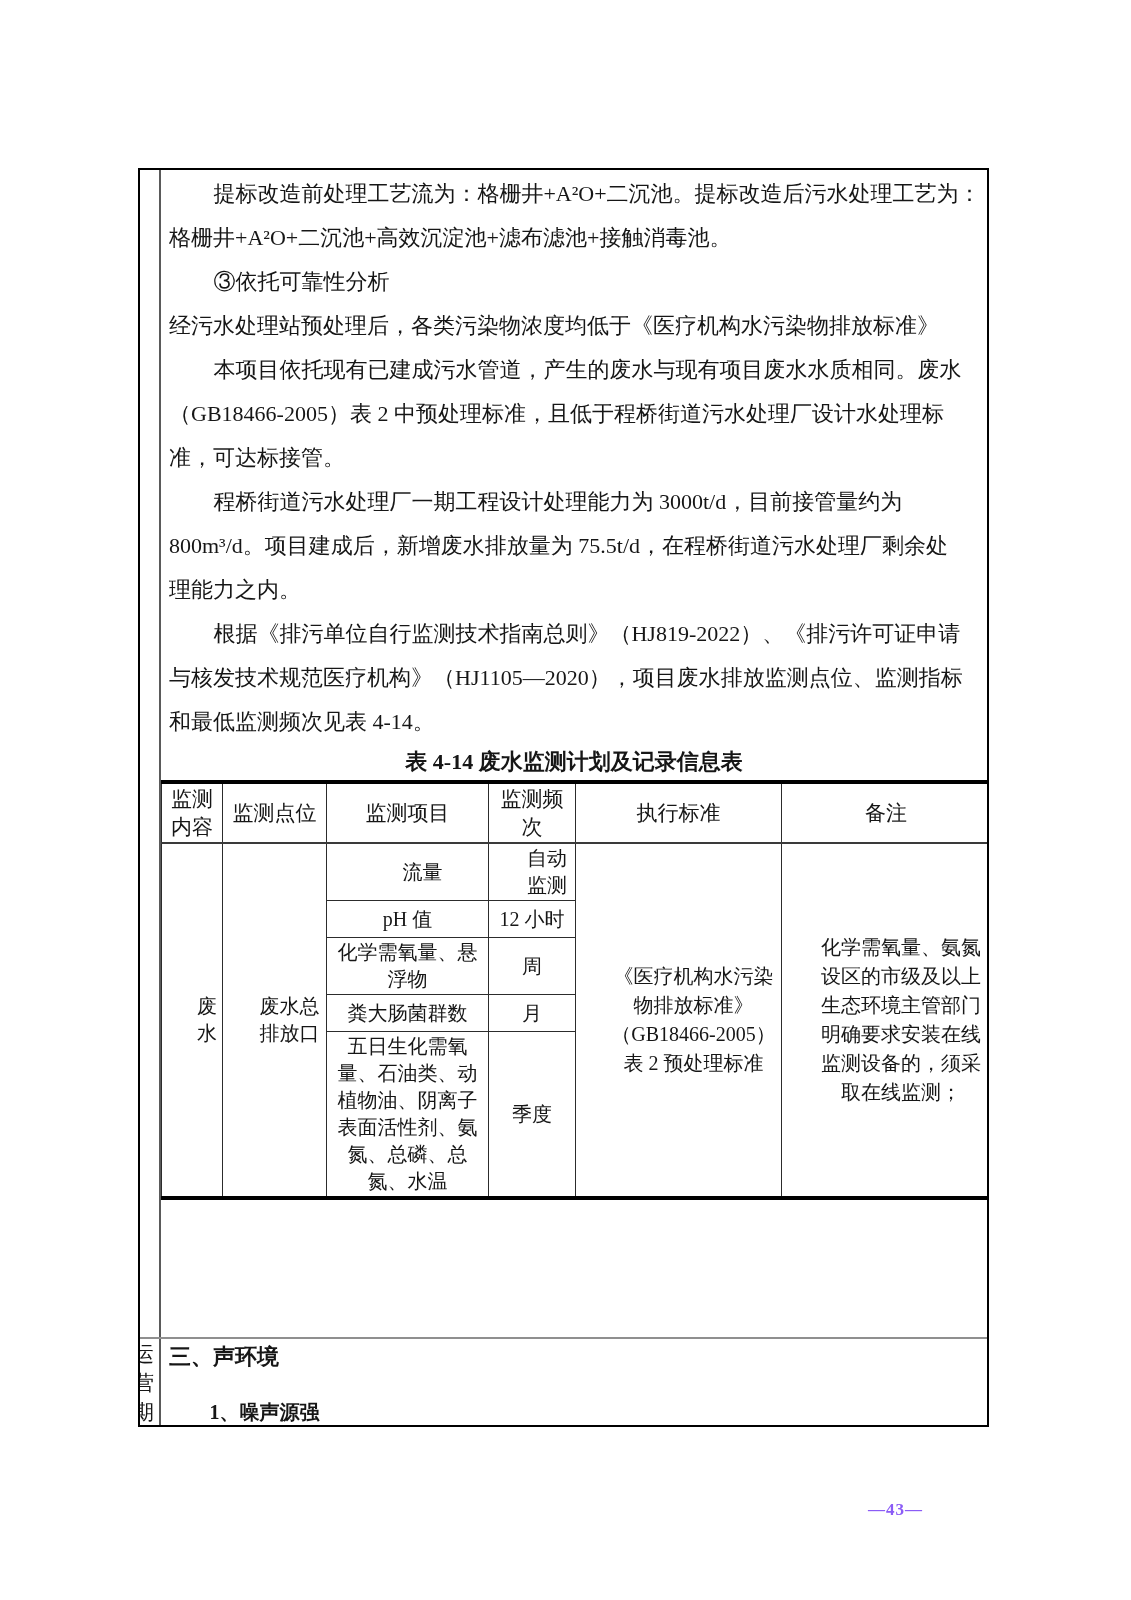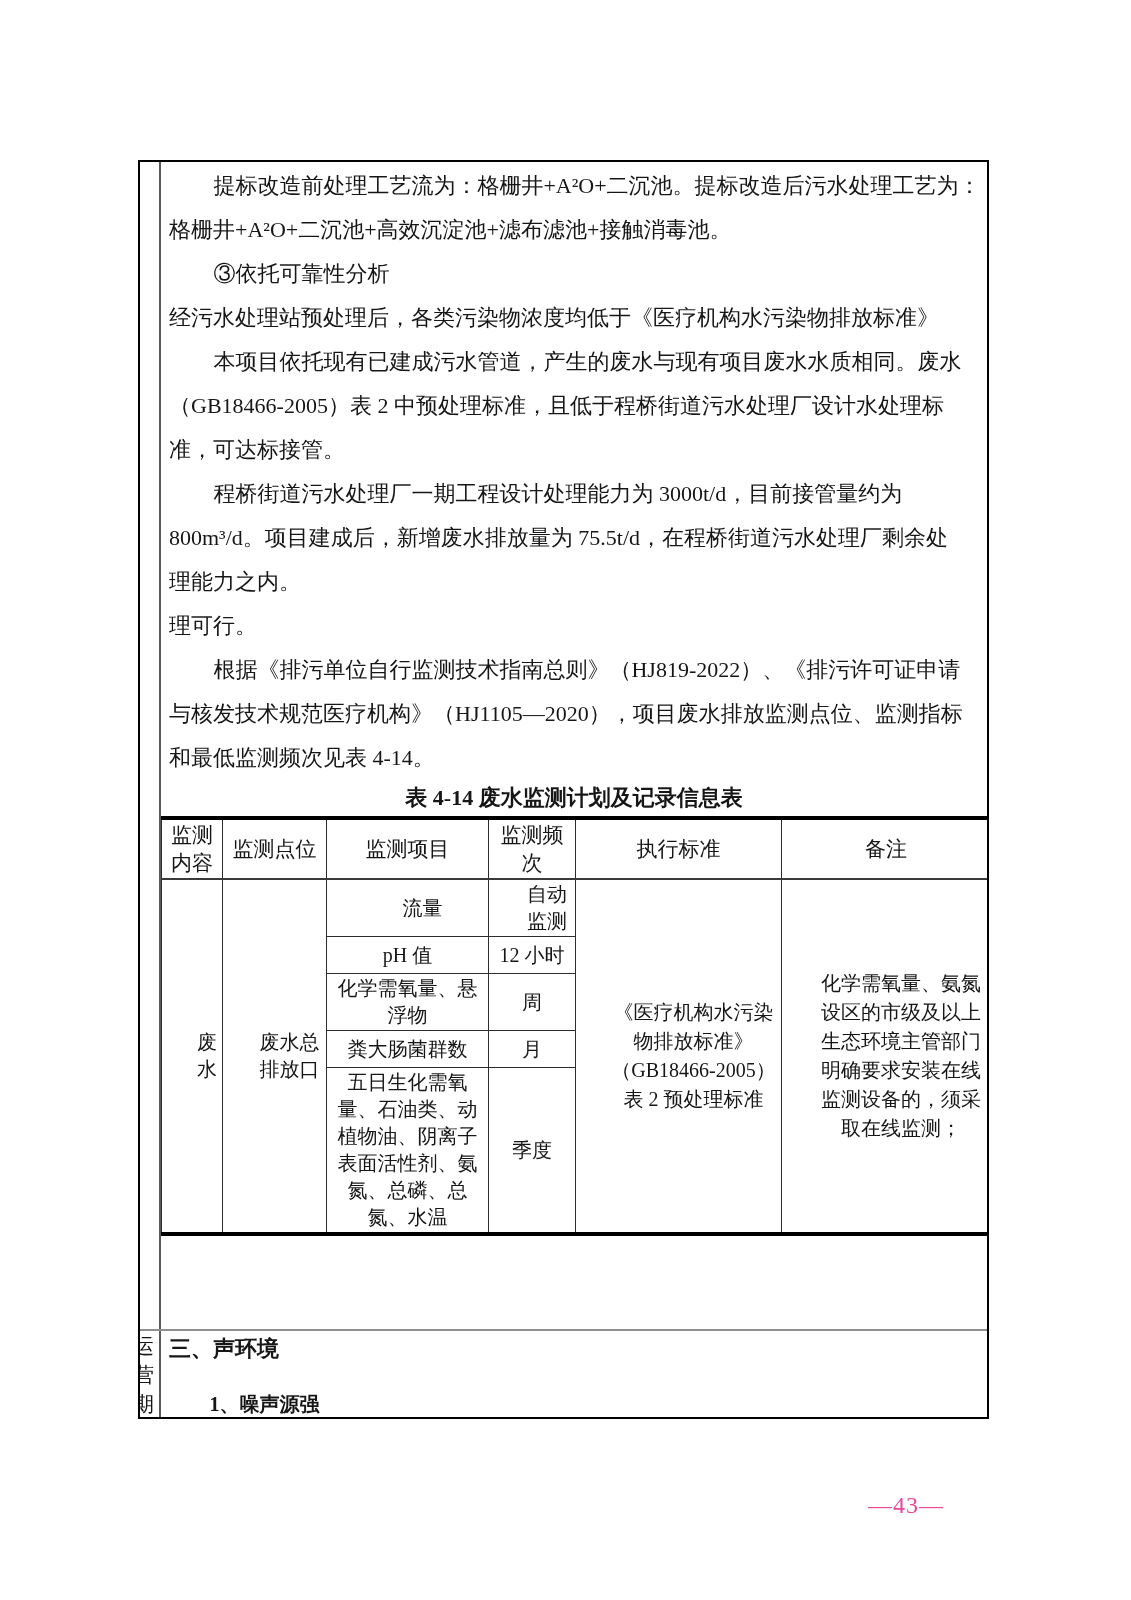--- a/index.html
+++ b/index.html
@@ -3,21 +3,21 @@
 <meta charset="utf-8">
 <style>
   html, body {
     margin: 0; padding: 0;
     width: 1131px; height: 1600px;
     background: #ffffff;
     font-family: "Liberation Serif", "DejaVu Serif", serif;
     color: #161616;
     overflow: hidden;
   }
-  .page { position: relative; width: 1131px; height: 1176px; background: #fff; }
+  .page { position: relative; width: 1131px; height: 1176px; background: #fff; margin-top: 8px; }
 
   .outer-box {
     position: absolute; left: 138px; top: 160px;
     width: 851px; height: 1259px;
     border: 2px solid #000;
     display: flex; flex-direction: column;
     box-sizing: border-box;
     background: #fff;
   }
   .row-main {
@@ -109,24 +109,25 @@
   .noise-sub {
     font-size: 20px; font-weight: bold;
     line-height: 30px; margin: 25px 0 0 8px;
     text-indent: 2.02em;
     white-space: nowrap;
   }
   .page-number {
     position: absolute;
     left: 868px; top: 1492px;
     width: 160px;
-    font-size: 24px;
+    font-size: 17px;
     letter-spacing: 1px;
-    color: #ec4899;
-    white-space: nowrap;
+    color: #8b5cf6;
+    white-space: nowrap;
+    font-weight: bold;
   }
 </style>
 </head>
 <body>
 
 <div class="page">
 
   <div class="outer-box">
 
     <div class="row-main">
@@ -137,21 +138,20 @@
           <div class="tline indent">提标改造前处理工艺流为：格栅井+A²O+二沉池。提标改造后污水处理工艺为：</div>
           <div class="tline">格栅井+A²O+二沉池+高效沉淀池+滤布滤池+接触消毒池。</div>
           <div class="tline indent">③依托可靠性分析</div>
           <div class="tline">经污水处理站预处理后，各类污染物浓度均低于《医疗机构水污染物排放标准》</div>
           <div class="tline indent">本项目依托现有已建成污水管道，产生的废水与现有项目废水水质相同。废水</div>
           <div class="tline">（GB18466-2005）表 2 中预处理标准，且低于程桥街道污水处理厂设计水处理标</div>
           <div class="tline">准，可达标接管。</div>
           <div class="tline indent">程桥街道污水处理厂一期工程设计处理能力为 3000t/d，目前接管量约为</div>
           <div class="tline">800m³/d。项目建成后，新增废水排放量为 75.5t/d，在程桥街道污水处理厂剩余处</div>
           <div class="tline">理能力之内。</div>
-          <div class="tline">理可行。</div>
           <div class="tline indent">根据《排污单位自行监测技术指南总则》（HJ819-2022）、《排污许可证申请</div>
           <div class="tline">与核发技术规范医疗机构》（HJ1105—2020），项目废水排放监测点位、监测指标</div>
           <div class="tline">和最低监测频次见表 4-14。</div>
           <div class="table-title">表 4-14 废水监测计划及记录信息表</div>
         </div>
 
         <table class="monitor">
           <colgroup>
             <col style="width:61px">
               <col style="width:104px">

